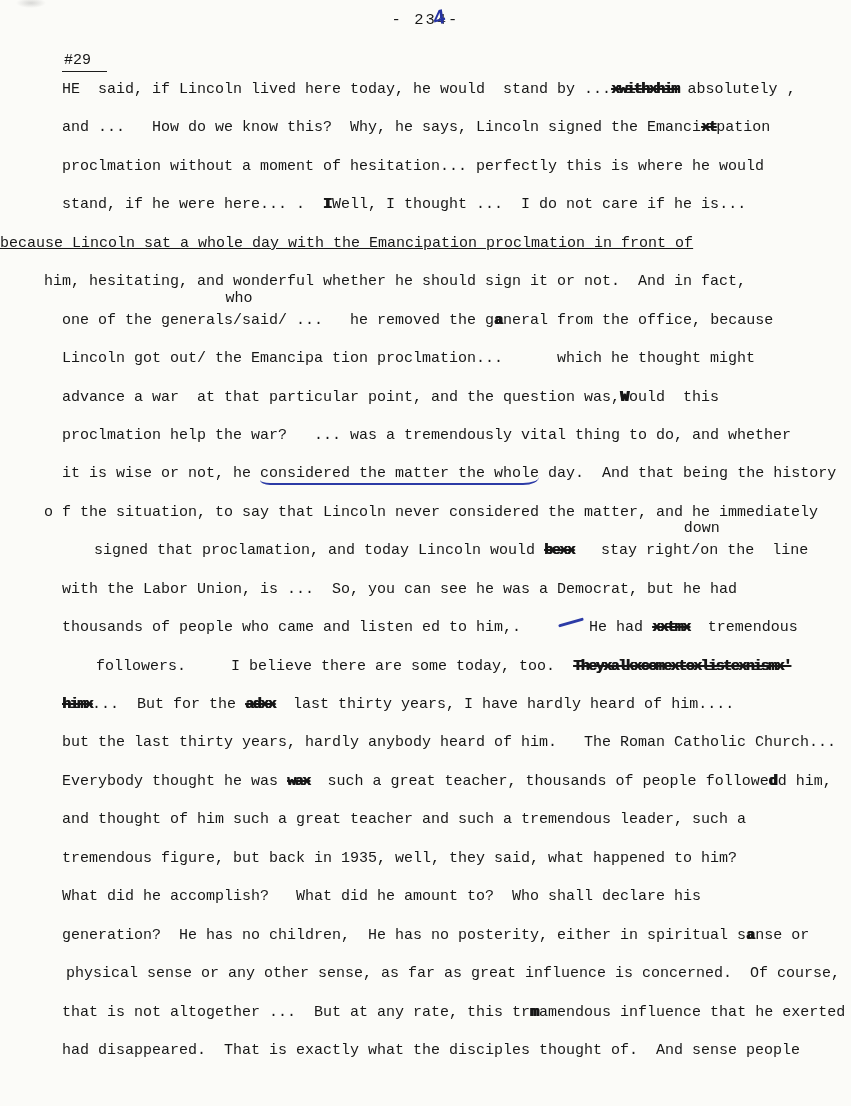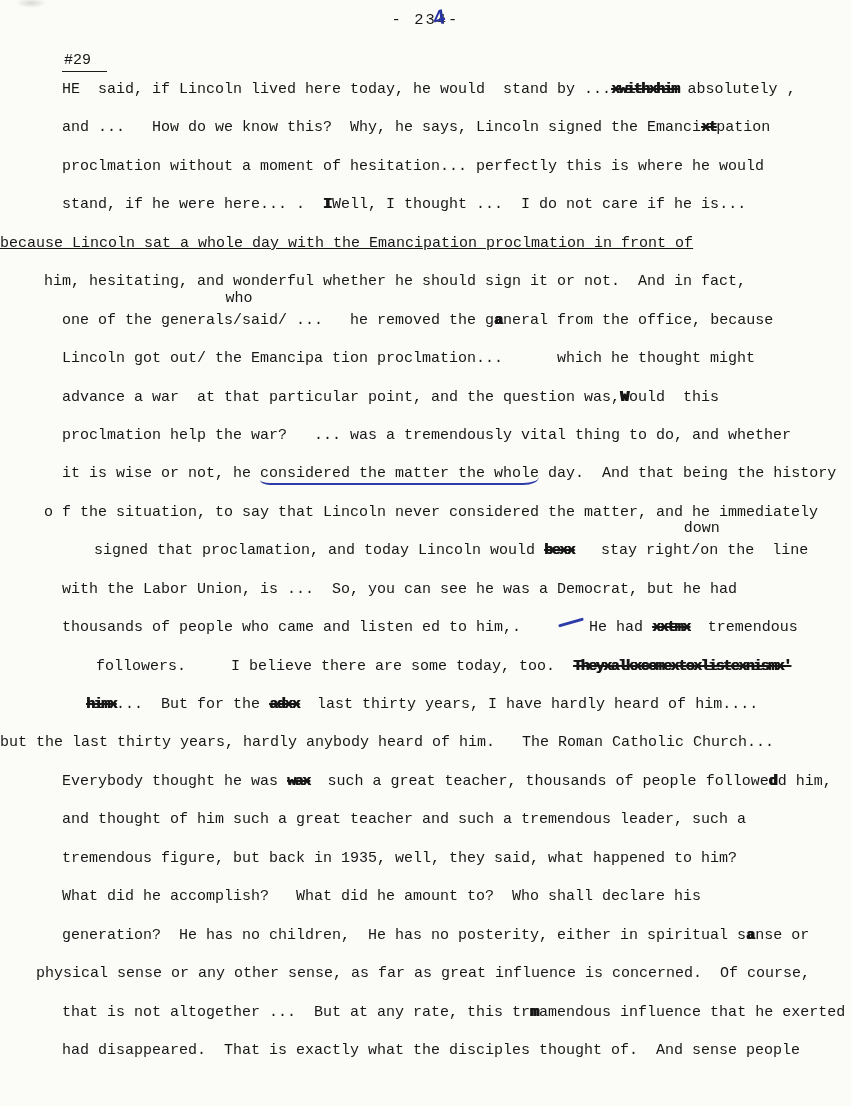--- a/index.html
+++ b/index.html
@@ -70,23 +70,23 @@
     <div class="line" style="padding-left: 62px;"><span class="t">one of the generals</span><span class="up"><span class="upword">who</span></span><span class="t">/said/ ...   he removed the g</span><span class="o">a</span><span class="t">neral from the office, because</span></div>
     <div class="line" style="padding-left: 62px;"><span class="t">Lincoln got out/ the Emancipa tion proclmation...      which he thought might</span></div>
     <div class="line" style="padding-left: 62px;"><span class="t">advance a war  at that particular point, and the question was,</span><span class="o">W</span><span class="t">ould  this</span></div>
     <div class="line" style="padding-left: 62px;"><span class="t">proclmation help the war?   ... was a tremendously vital thing to do, and whether</span></div>
     <div class="line" style="padding-left: 62px;"><span class="t">it is wise or not, he </span><span class="bu">considered the matter the whole</span><span class="t"> day.  And that being the history</span></div>
     <div class="line" style="padding-left: 44px;"><span class="t">o f the situation, to say that Lincoln never considered the matter, and he immediately</span></div>
     <div class="line" style="padding-left: 94px;"><span class="t">signed that proclamation, and today Lincoln would </span><span class="s">bexx</span><span class="t">   stay right</span><span class="up"><span class="upword">down</span></span><span class="t">/on the  line</span></div>
     <div class="line" style="padding-left: 62px;"><span class="t">with the Labor Union, is ...  So, you can see he was a Democrat, but he had</span></div>
     <div class="line" style="padding-left: 62px;"><span class="t">thousands of people who came and listen ed to him,.    </span><span class="ps"></span><span class="t">He had </span><span class="s">xxtmx</span><span class="t">  tremendous</span></div>
     <div class="line" style="padding-left: 62px; margin-left: 34px;"><span class="t">followers.     I believe there are some today, too.  </span><span class="s">Theyxalkxcomextoxlistexnismx'</span></div>
-    <div class="line" style="padding-left: 86px;"><span class="s">himx</span><span class="t">...  But for the </span><span class="s">adxx</span><span class="t">  last thirty years, I have hardly heard of him....</span></div>
-    <div class="line" style=""><span class="t">but the last thirty years, hardly anybody heard of him.   The Roman Catholic Church...</span></div>
+    <div class="line" style="padding-left: 62px;"><span class="s">himx</span><span class="t">...  But for the </span><span class="s">adxx</span><span class="t">  last thirty years, I have hardly heard of him....</span></div>
+    <div class="line" style="padding-left: 62px;"><span class="t">but the last thirty years, hardly anybody heard of him.   The Roman Catholic Church...</span></div>
     <div class="line" style="padding-left: 62px;"><span class="t">Everybody thought he was </span><span class="s">wax</span><span class="t">  such a great teacher, thousands of people followe</span><span class="o">d</span><span class="t">d him,</span></div>
     <div class="line" style="padding-left: 62px;"><span class="t">and thought of him such a great teacher and such a tremendous leader, such a</span></div>
     <div class="line" style="padding-left: 62px;"><span class="t">tremendous figure, but back in 1935, well, they said, what happened to him?</span></div>
     <div class="line" style="padding-left: 62px;"><span class="t">What did he accomplish?   What did he amount to?  Who shall declare his</span></div>
     <div class="line" style="padding-left: 62px;"><span class="t">generation?  He has no children,  He has no posterity, either in spiritual s</span><span class="o">a</span><span class="t">nse or</span></div>
-    <div class="line" style="padding-left: 36px;"><span class="t">physical sense or any other sense, as far as great influence is concerned.  Of course,</span></div>
+    <div class="line" style="padding-left: 58px; margin-left: 8px;"><span class="t">physical sense or any other sense, as far as great influence is concerned.  Of course,</span></div>
     <div class="line" style="padding-left: 62px;"><span class="t">that is not altogether ...  But at any rate, this tr</span><span class="o">m</span><span class="t">amendous influence that he exerted</span></div>
     <div class="line" style="padding-left: 62px;"><span class="t">had disappeared.  That is exactly what the disciples thought of.  And sense people</span></div>
   </div>
 
 </body></html>

